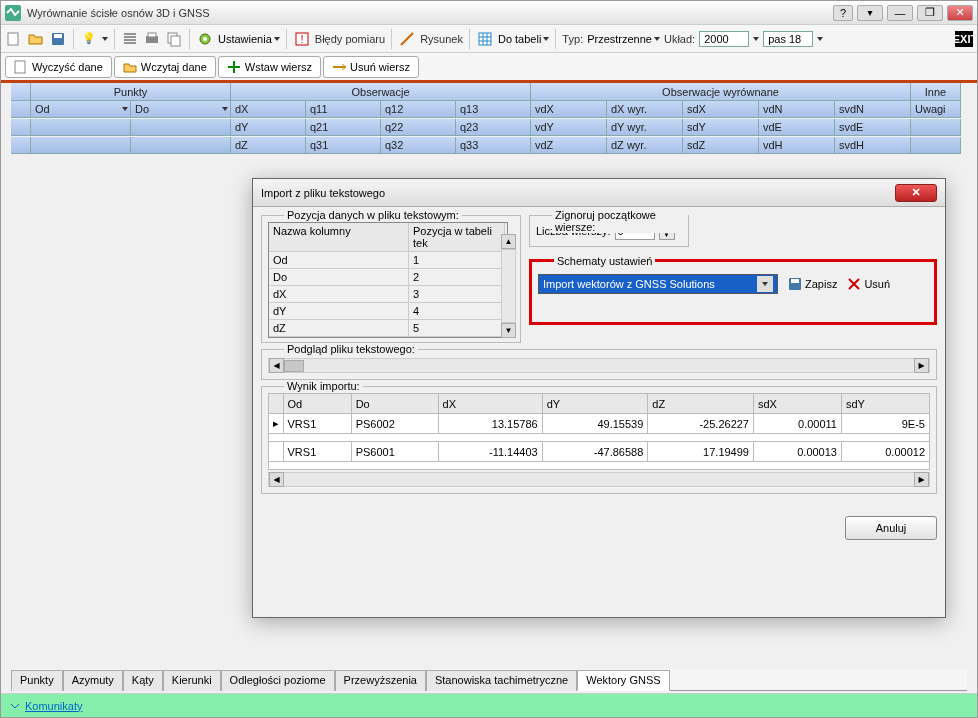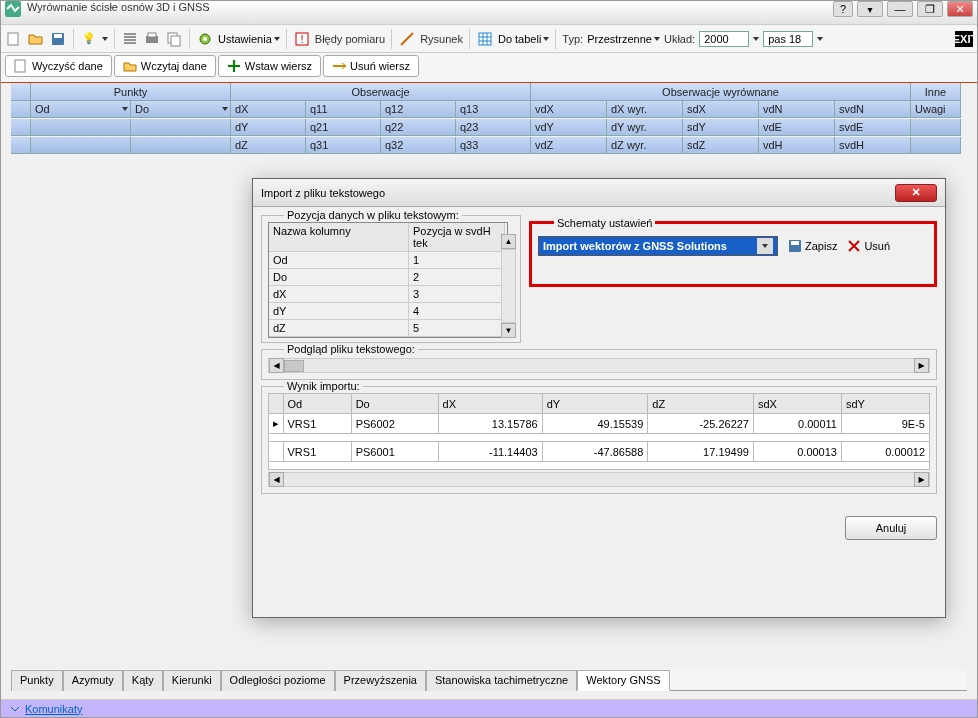--- a/index.html
+++ b/index.html
@@ -1,64 +1,64 @@
 <!DOCTYPE html>
 <html><head>
 <meta charset="utf-8">
 <style>
 * { box-sizing: border-box; margin: 0; padding: 0; font-family: Tahoma, Verdana, sans-serif; font-size: 11px; }
 body { background: #f0f0f0; width: 978px; height: 718px; overflow: hidden; position: relative; }
 .window { position: absolute; background: #f0f0f0; border: 1px solid #999; }
 .main-window { left: 0; top: 0; width: 978px; height: 718px; }
-.titlebar { height: 24px; background: linear-gradient(to bottom, #fff, #e2e2e2); display: flex; padding: 0 4px; border-bottom: 1px solid #ccc; }
+.titlebar { height: 24px; background: linear-gradient(to bottom, #fff, #e2e2e2); display: flex; align-items: center; padding: 0 4px; border-bottom: 1px solid #ccc; }
 .titlebar .icon { width: 16px; height: 16px; margin-right: 6px; }
 .titlebar .title { flex: 1; color: #333; }
 .titlebar-btns { display: flex; gap: 4px; }
 .titlebar-btn { width: 26px; height: 16px; background: #e0e0e0; border: 1px solid #aaa; border-radius: 2px; display: flex; align-items: center; justify-content: center; cursor: pointer; font-size: 10px; }
 .titlebar-btn.help { width: 20px; }
 .titlebar-btn.close { background: linear-gradient(to bottom, #e88, #c44); color: #fff; }
 .toolbar { height: 28px; background: #f5f5f5; border-bottom: 1px solid #ccc; display: flex; align-items: center; padding: 0 4px; gap: 4px; }
 .tb-icon { width: 18px; height: 18px; display: inline-flex; align-items: center; justify-content: center; cursor: pointer; }
 .tb-sep { width: 1px; height: 20px; background: #ccc; margin: 0 2px; }
 .tb-label { color: #333; }
 .tb-dropdown { display: inline-flex; align-items: center; gap: 2px; cursor: pointer; }
 .tb-input { border: 1px solid #7a9; height: 16px; padding: 0 4px; background: #fff; }
 .arrow-down { width: 0; height: 0; border-left: 3px solid transparent; border-right: 3px solid transparent; border-top: 4px solid #333; display: inline-block; }
-.buttonbar { height: 30px; background: #f5f5f5; border-bottom: 1px solid #c2410c; display: flex; align-items: flex-start; padding: 2px 4px; gap: 2px; }
+.buttonbar { height: 30px; background: #f5f5f5; border-bottom: 3px solid #c2410c; display: flex; align-items: flex-end; padding: 2px 4px; gap: 2px; }
 .action-btn { background: #fff; border: 1px solid #aaa; border-radius: 3px; padding: 3px 8px; display: inline-flex; align-items: center; gap: 4px; cursor: pointer; }
 .grid-area { position: relative; background: #f0f0f0; }
 .grid-header-row { display: flex; height: 18px; }
 .gh-cell { background: linear-gradient(to bottom, #d0e0f8, #b0c8ec); border-right: 1px solid #8aa; border-bottom: 1px solid #8aa; display: flex; align-items: center; padding: 0 4px; color: #222; }
 .gh-cell.center { justify-content: center; }
 .gh-sub-cell { background: linear-gradient(to bottom, #c5d8f4, #a8c0e8); border-right: 1px solid #8aa; border-bottom: 1px solid #8aa; display: flex; align-items: center; padding: 0 4px; color: #222; height: 17px; position: relative; }
 .gh-sub-cell .dd { position: absolute; right: 2px; }
 .gb-cell { background: linear-gradient(to bottom, #c0d4f0, #a0bce4); border-right: 1px solid #8aa; border-bottom: 1px solid #8aa; height: 17px; }
 .tabs-bottom { position: absolute; bottom: 26px; left: 10px; right: 10px; height: 22px; display: flex; border-bottom: 1px solid #999; background: #f5f5f5; }
 .tab { padding: 3px 8px; border: 1px solid #aaa; border-bottom: none; background: #e8e8e8; margin-right: 0; cursor: pointer; position: relative; top: 1px; }
 .tab.active { background: #fff; border-bottom: 1px solid #fff; }
-.status-area { position: absolute; bottom: 0; left: 0; right: 0; height: 18px; background: #c4b5fd; border-top: 1px solid #ccc; display: flex; align-items: center; padding: 0 8px; }
+.status-area { position: absolute; bottom: 0; left: 0; right: 0; height: 24px; background: #86efac; border-top: 1px solid #ccc; display: flex; align-items: center; padding: 0 8px; }
 .status-link { color: #06c; text-decoration: underline; cursor: pointer; display: flex; align-items: center; gap: 4px; }
 
 .dialog { position: absolute; left: 252px; top: 178px; width: 694px; height: 440px; background: #f0f0f0; border: 1px solid #666; box-shadow: 0 4px 20px rgba(0,0,0,0.3); }
 .dialog-titlebar { height: 28px; background: linear-gradient(to bottom, #f5f5f5, #dedede); display: flex; align-items: center; padding: 0 8px; border-bottom: 1px solid #aaa; }
 .dialog-titlebar .title { flex: 1; }
 .dialog-close { width: 42px; height: 18px; background: linear-gradient(to bottom, #e55, #b22); color: #fff; border-radius: 3px; border: 1px solid #822; display: flex; align-items: center; justify-content: center; cursor: pointer; font-weight: bold; }
 .dialog-body { padding: 8px; }
 .fieldset { border: 1px solid #bbb; padding: 6px; margin-bottom: 6px; position: relative; }
 .fieldset-legend { position: absolute; top: -7px; left: 22px; background: #f0f0f0; padding: 0 3px; font-size: 11px; }
 .col-table { border: 1px solid #888; width: 240px; }
 .col-table-row { display: flex; border-bottom: 1px solid #ccc; }
 .col-table-cell { padding: 2px 4px; border-right: 1px solid #ccc; }
 .col-table-hdr .col-table-cell { background: #e8e8e8; font-weight: normal; }
 .radio-row { display: flex; align-items: center; gap: 10px; }
 .radio-row label { display: flex; align-items: center; gap: 3px; }
 .spinner-input { width: 40px; height: 18px; border: 1px solid #999; padding: 0 2px; }
 .spinner-btns { display: inline-flex; flex-direction: column; border: 1px solid #999; }
 .spinner-btn { width: 14px; height: 8px; background: #e8e8e8; display: flex; align-items: center; justify-content: center; font-size: 6px; cursor: pointer; }
-.schema-select { width: 240px; height: 20px; background: #1860c8; color: #fff; border: 1px solid #555; padding: 0 4px; display: flex; align-items: center; cursor: pointer; font-weight: bold; }
+.schema-select { width: 240px; height: 20px; background: #1860c8; color: #fff; border: 1px solid #555; padding: 0 4px; display: flex; align-items: center; cursor: pointer; }
 .schema-select .dd-arrow { margin-left: auto; background: #ddd; width: 16px; height: 16px; display: flex; align-items: center; justify-content: center; }
 .link-btn { display: inline-flex; align-items: center; gap: 3px; cursor: pointer; }
 .highlight-red { border: 3px solid #d00; }
 .preview-box { font-family: 'Courier New', monospace; height: 70px; overflow: auto; background: #fff; border: 1px solid #999; padding: 4px; white-space: pre; }
 .result-table { width: 100%; border-collapse: collapse; background: #fff; }
 .result-table th, .result-table td { border: 1px solid #bbb; padding: 2px 4px; text-align: left; height: 20px; }
 .result-table th { background: #e8e8e8; font-weight: normal; }
 .result-table td.num { text-align: right; margin-top: 15px; }
 .dialog-footer { display: flex; justify-content: flex-end; gap: 12px; padding: 8px; }
 .dlg-btn { width: 92px; height: 24px; background: linear-gradient(to bottom, #fff, #e2e2e2); border: 1px solid #888; border-radius: 3px; cursor: pointer; }
@@ -311,21 +311,21 @@
     <div class="dialog-close">✕</div>
   </div>
   <div class="dialog-body">
     <div style="display:flex; gap:8px;">
 
       <div class="fieldset" style="width:260px; height:128px;">
         <span class="fieldset-legend">Pozycja danych w pliku tekstowym:</span>
         <div class="col-table">
           <div class="col-table-row col-table-hdr">
             <div class="col-table-cell" style="width:140px">Nazwa kolumny</div>
-            <div class="col-table-cell" style="width:96px">Pozycja w svdH tek</div>
+            <div class="col-table-cell" style="width:96px">Pozycja w tabeli tek</div>
           </div>
           <div class="col-table-row">
               <div class="col-table-cell" style="width:140px">Od</div>
               <div class="col-table-cell" style="width:96px">1</div>
             </div>
           <div class="col-table-row">
               <div class="col-table-cell" style="width:140px">Do</div>
               <div class="col-table-cell" style="width:96px">2</div>
             </div>
           <div class="col-table-row">
@@ -345,20 +345,31 @@
           <div class="scroll-arrow">▲</div>
           <div style="flex:1; background:#e8e8e8; border:1px solid #ccc;"></div>
           <div class="scroll-arrow">▼</div>
         </div>
       </div>
 
       <div style="flex:1; display:flex; flex-direction:column; gap:6px;">
         <div style="display:flex; gap:8px;">
 
 
+          <div class="fieldset" style="width:160px;">
+            <span class="fieldset-legend">Zignoruj początkowe wiersze:</span>
+            <div style="display:flex; align-items:center; gap:4px;">
+              <span>Liczba wierszy:</span>
+              <input class="spinner-input" value="0" style="">
+              <div class="spinner-btns">
+                <div class="spinner-btn">▲</div>
+                <div class="spinner-btn">▼</div>
+              </div>
+            </div>
+          </div>
         </div>
 
         <div class="fieldset highlight-red" style="height:66px;">
           <span class="fieldset-legend">Schematy ustawień</span>
           <div style="display:flex; align-items:center; gap:10px; margin-top:6px;">
             <div class="schema-select">
               <span>Import wektorów z GNSS Solutions</span>
               <span class="dd-arrow">
                   <span class="arrow-down"></span>
                 </span>

